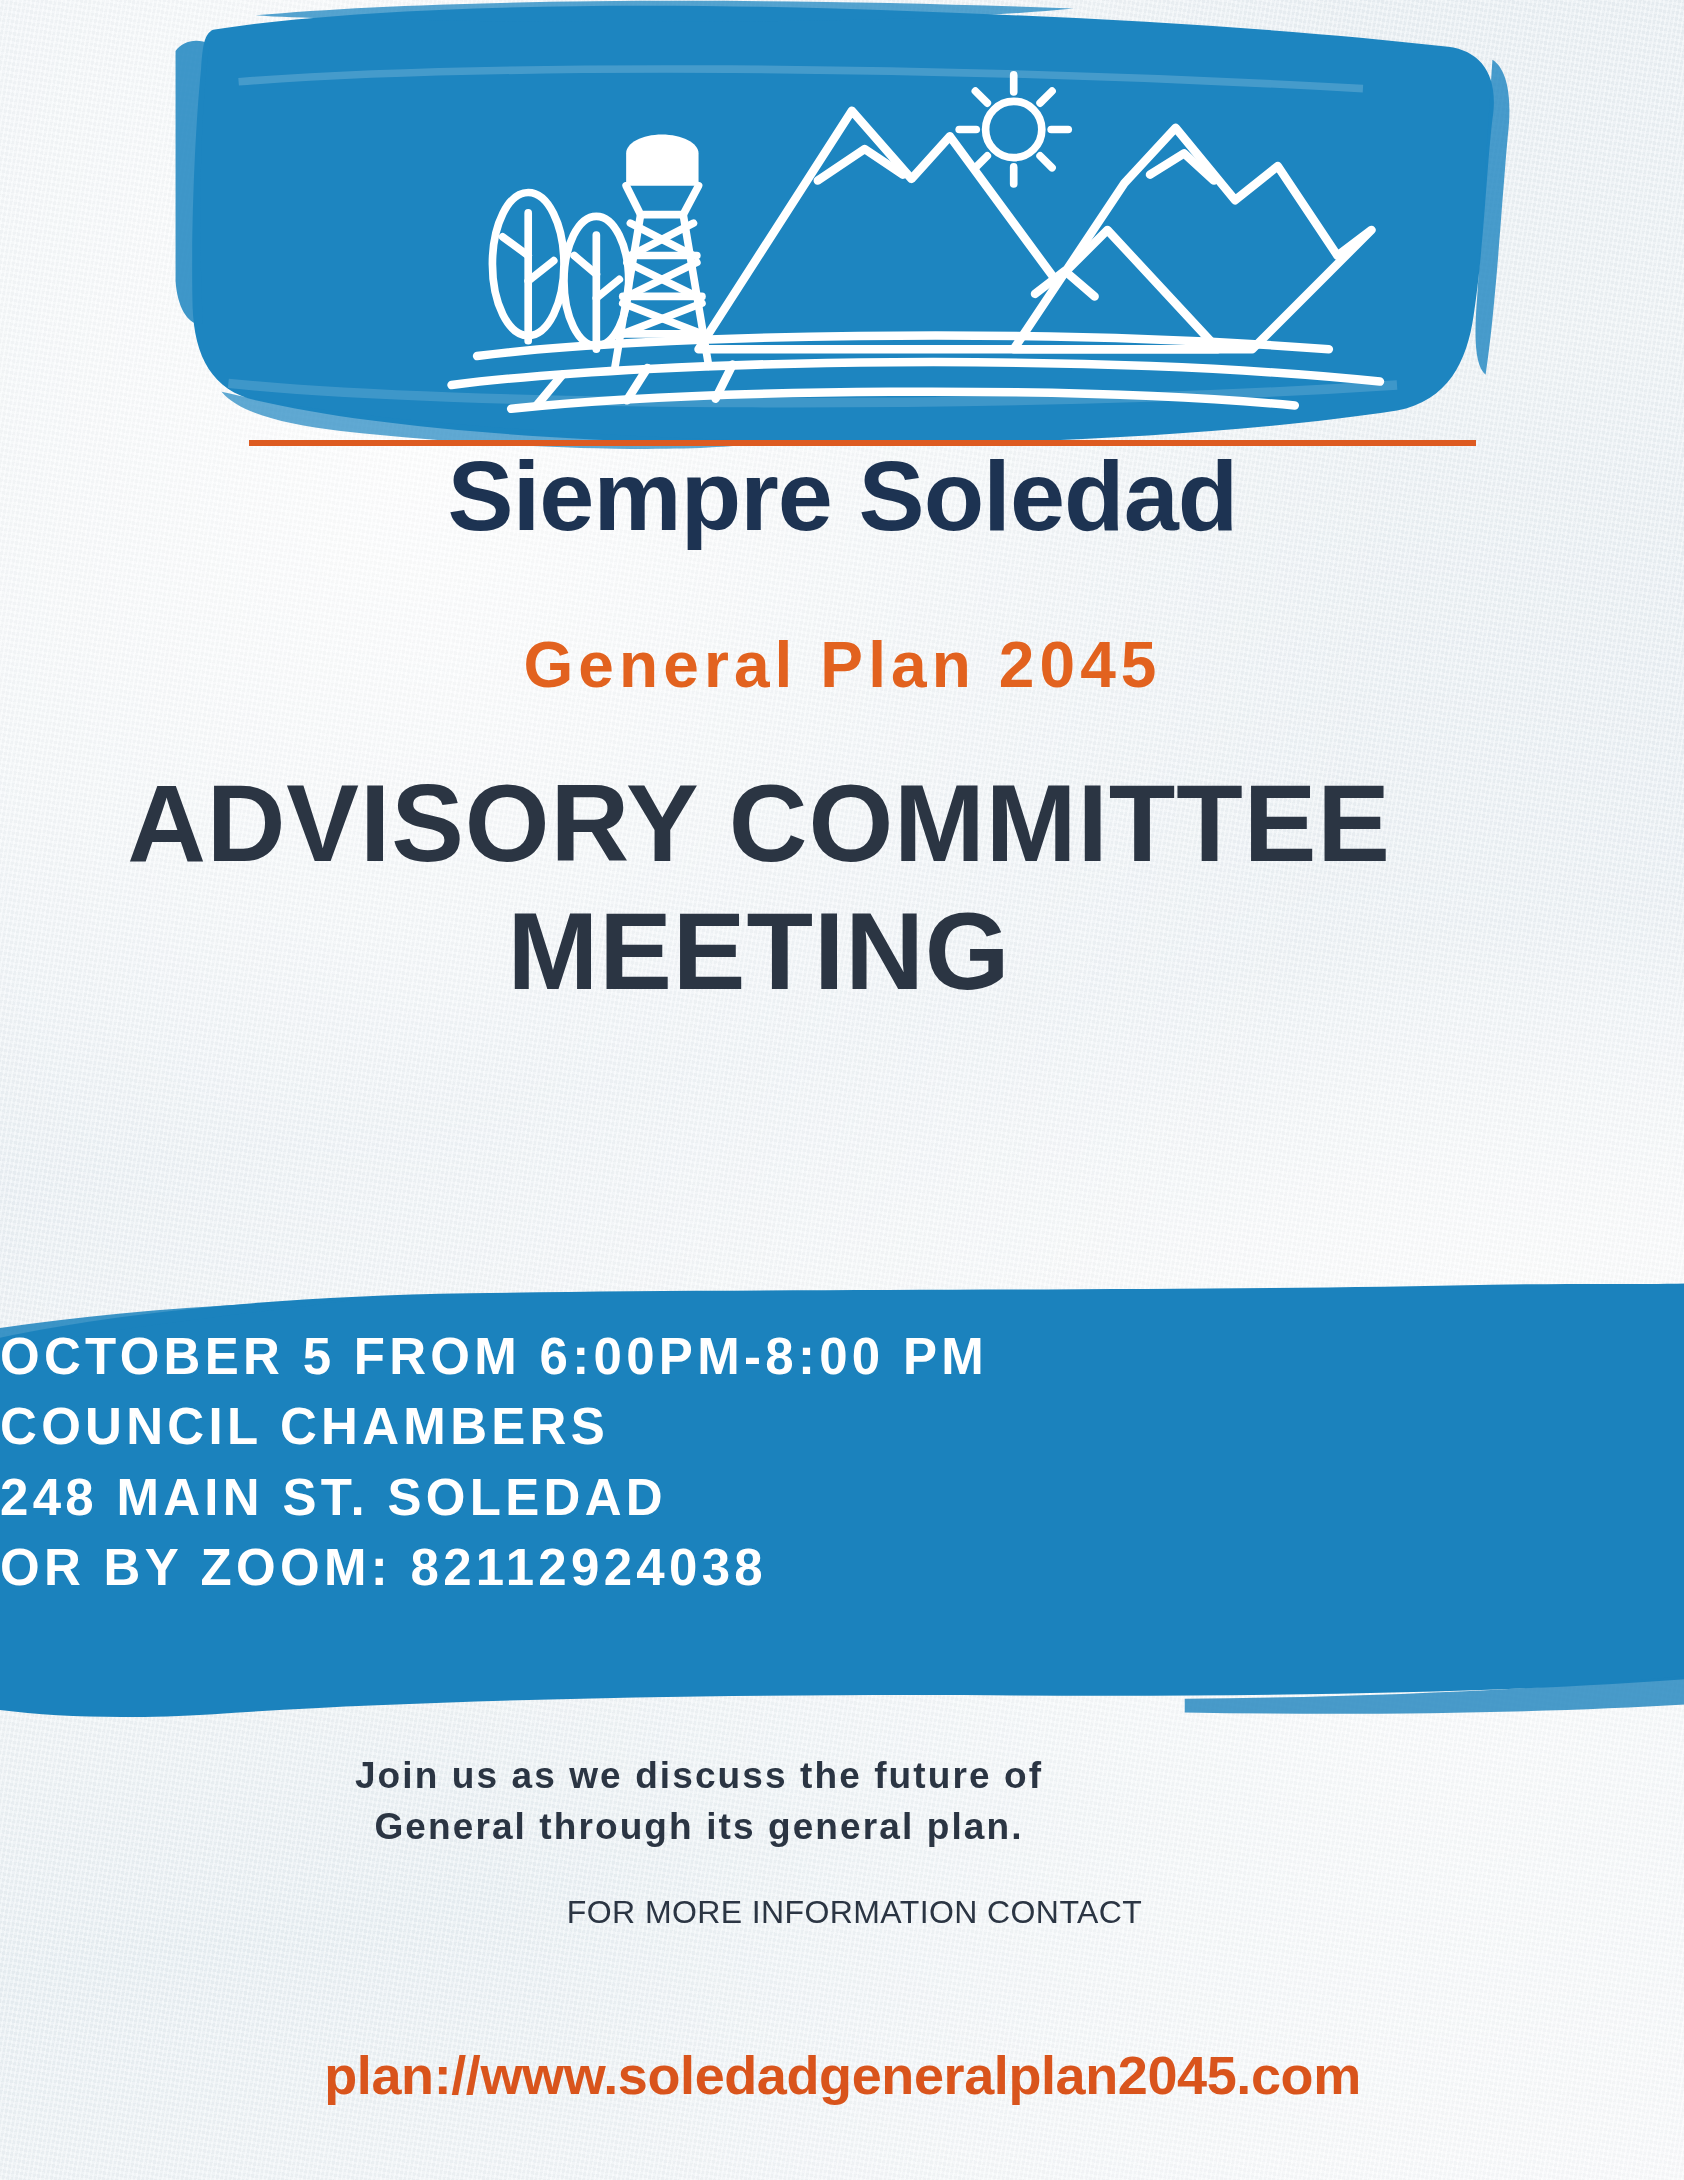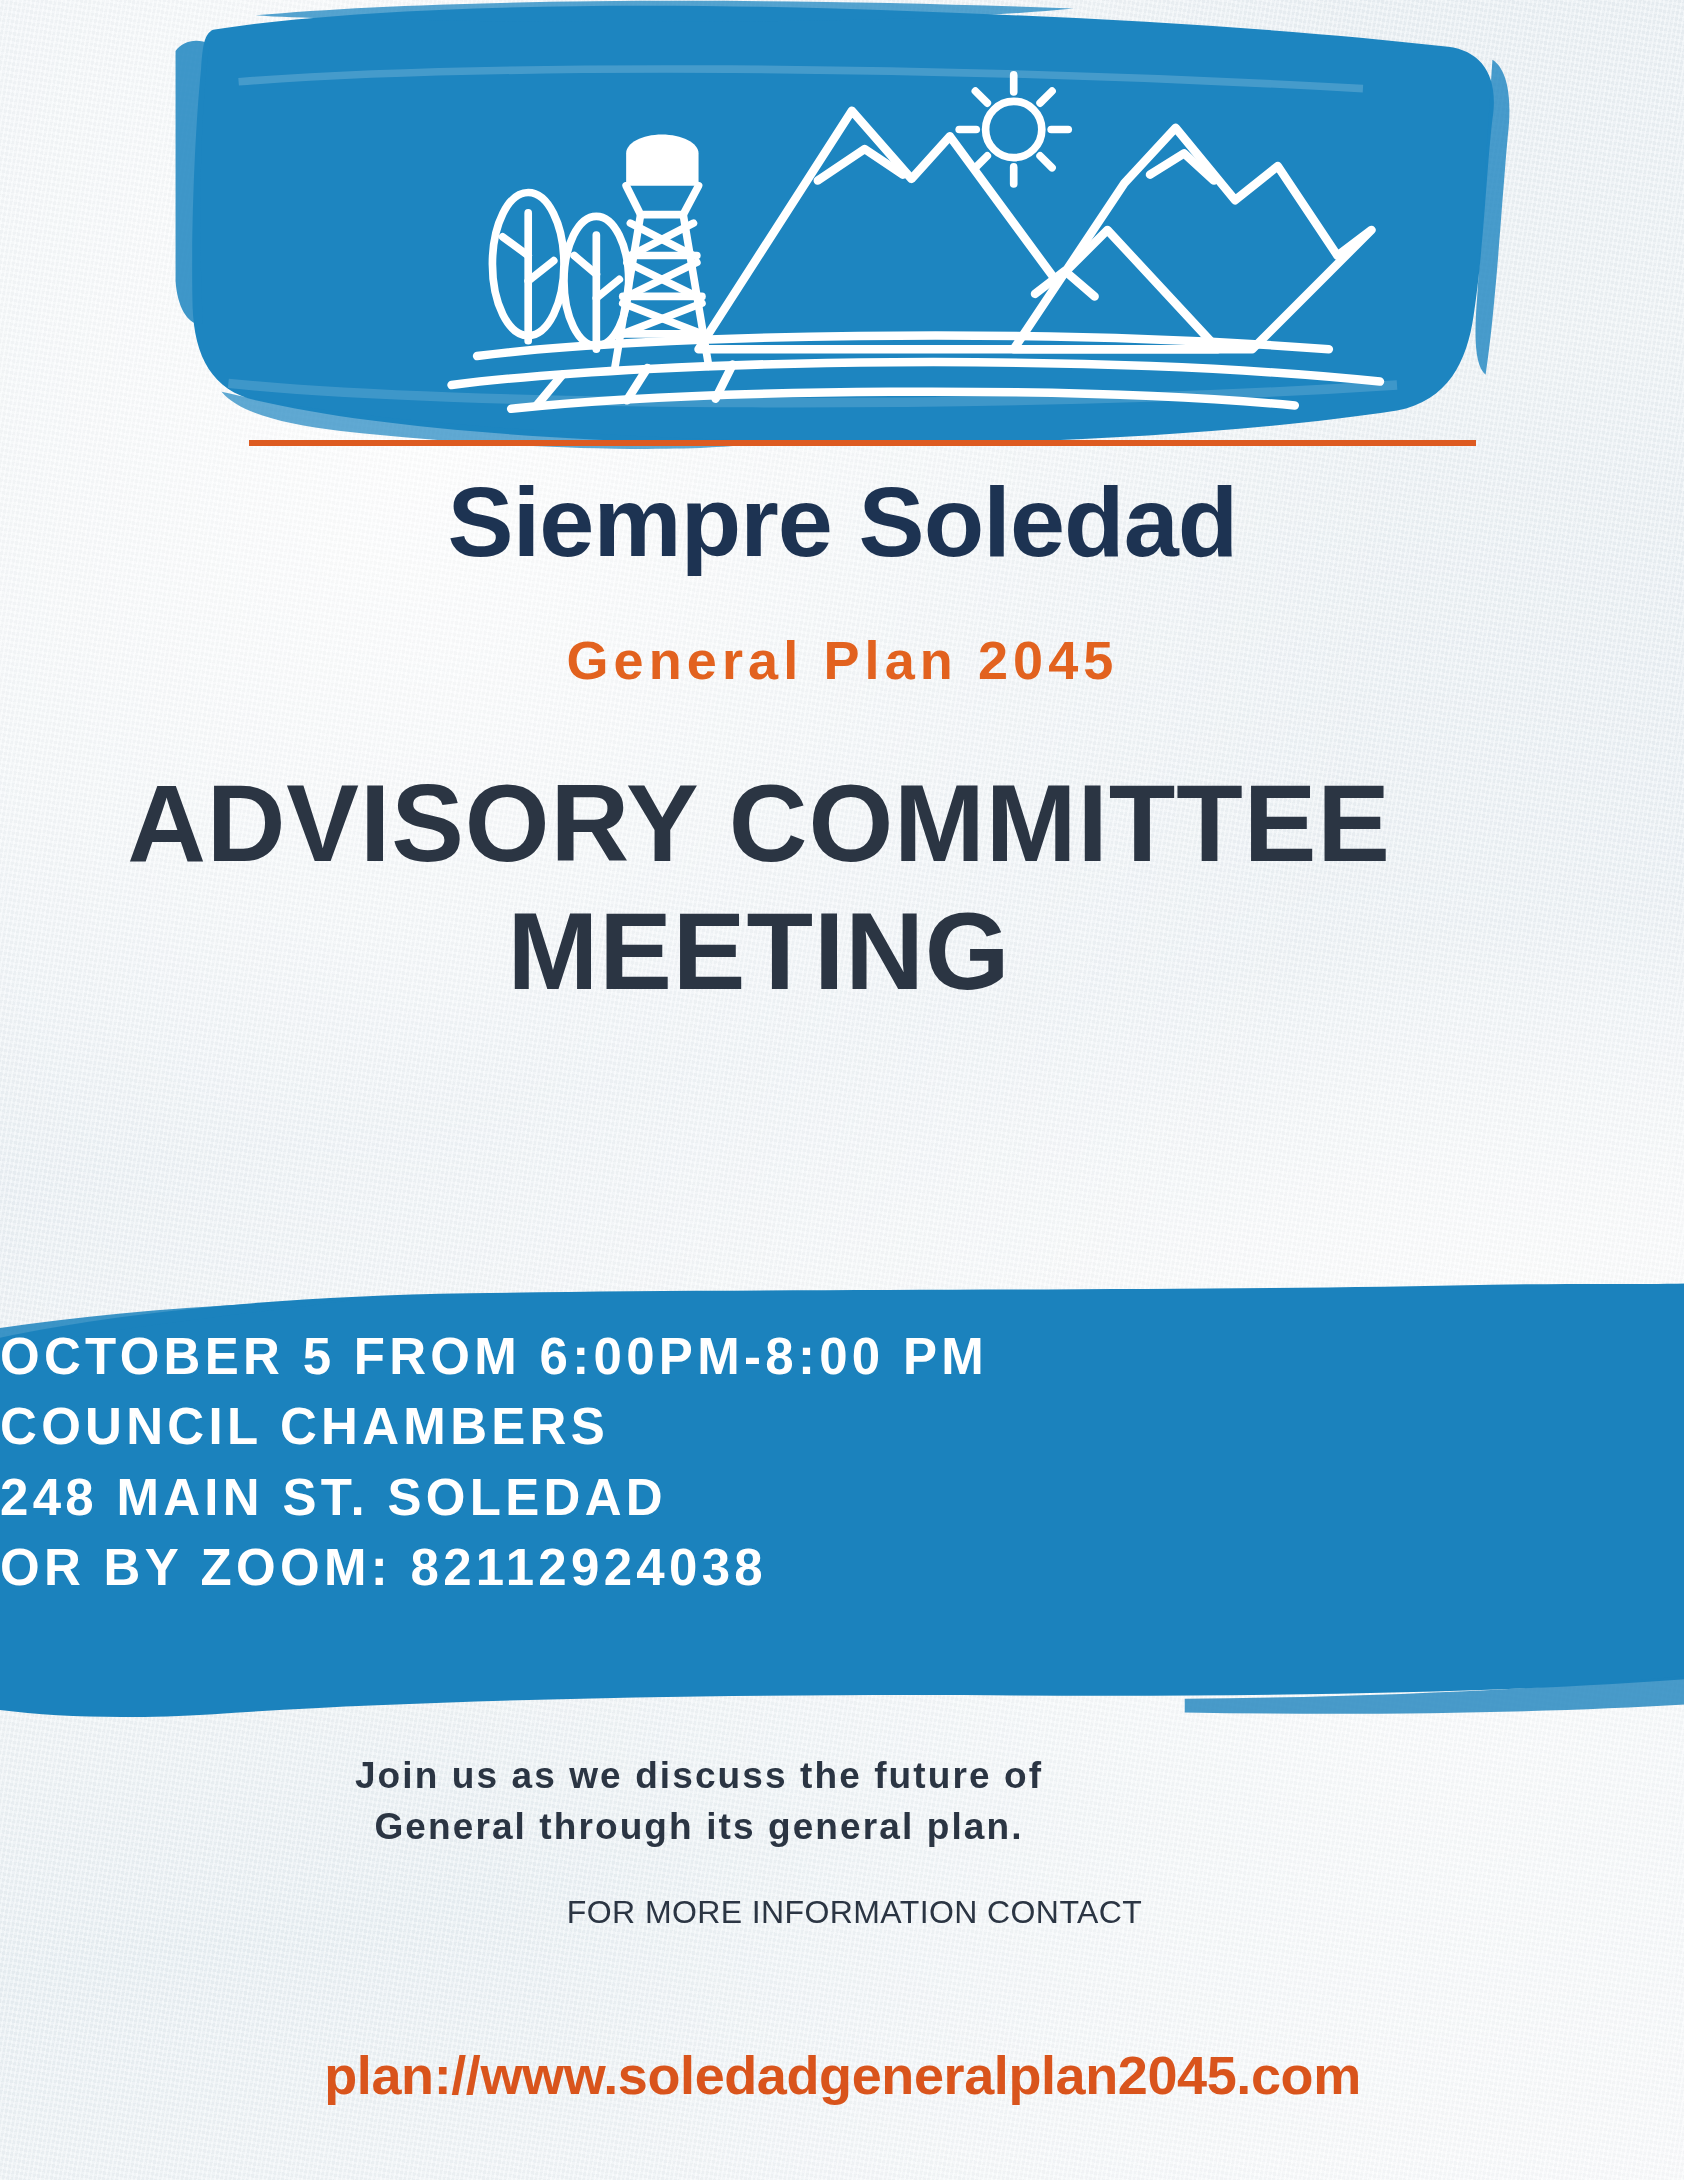--- a/index.html
+++ b/index.html
@@ -52,36 +52,36 @@
     top: 440px;
     width: 1227px;
     height: 6px;
     background: #dd5b21;
   }
 
   
   .title-1 {
     position: absolute;
     left: 0;
-    top: 470px;
+    top: 444px;
     width: 1685px;
     text-align: center;
     font-size: 99px;
     font-weight: 700;
     letter-spacing: -0.9px;
     color: #1d3352;
     line-height: 1.05;
   }
   .title-2 {
     position: absolute;
     left: 0;
     top: 632px;
     width: 1685px;
     text-align: center;
-    font-size: 54px;
+    font-size: 64px;
     font-weight: 700;
     letter-spacing: 5.1px;
     color: #e2621f;
     line-height: 1.05;
   }
   .title-3 {
     position: absolute;
     left: 0;
     top: 760px;
     width: 1518px;

